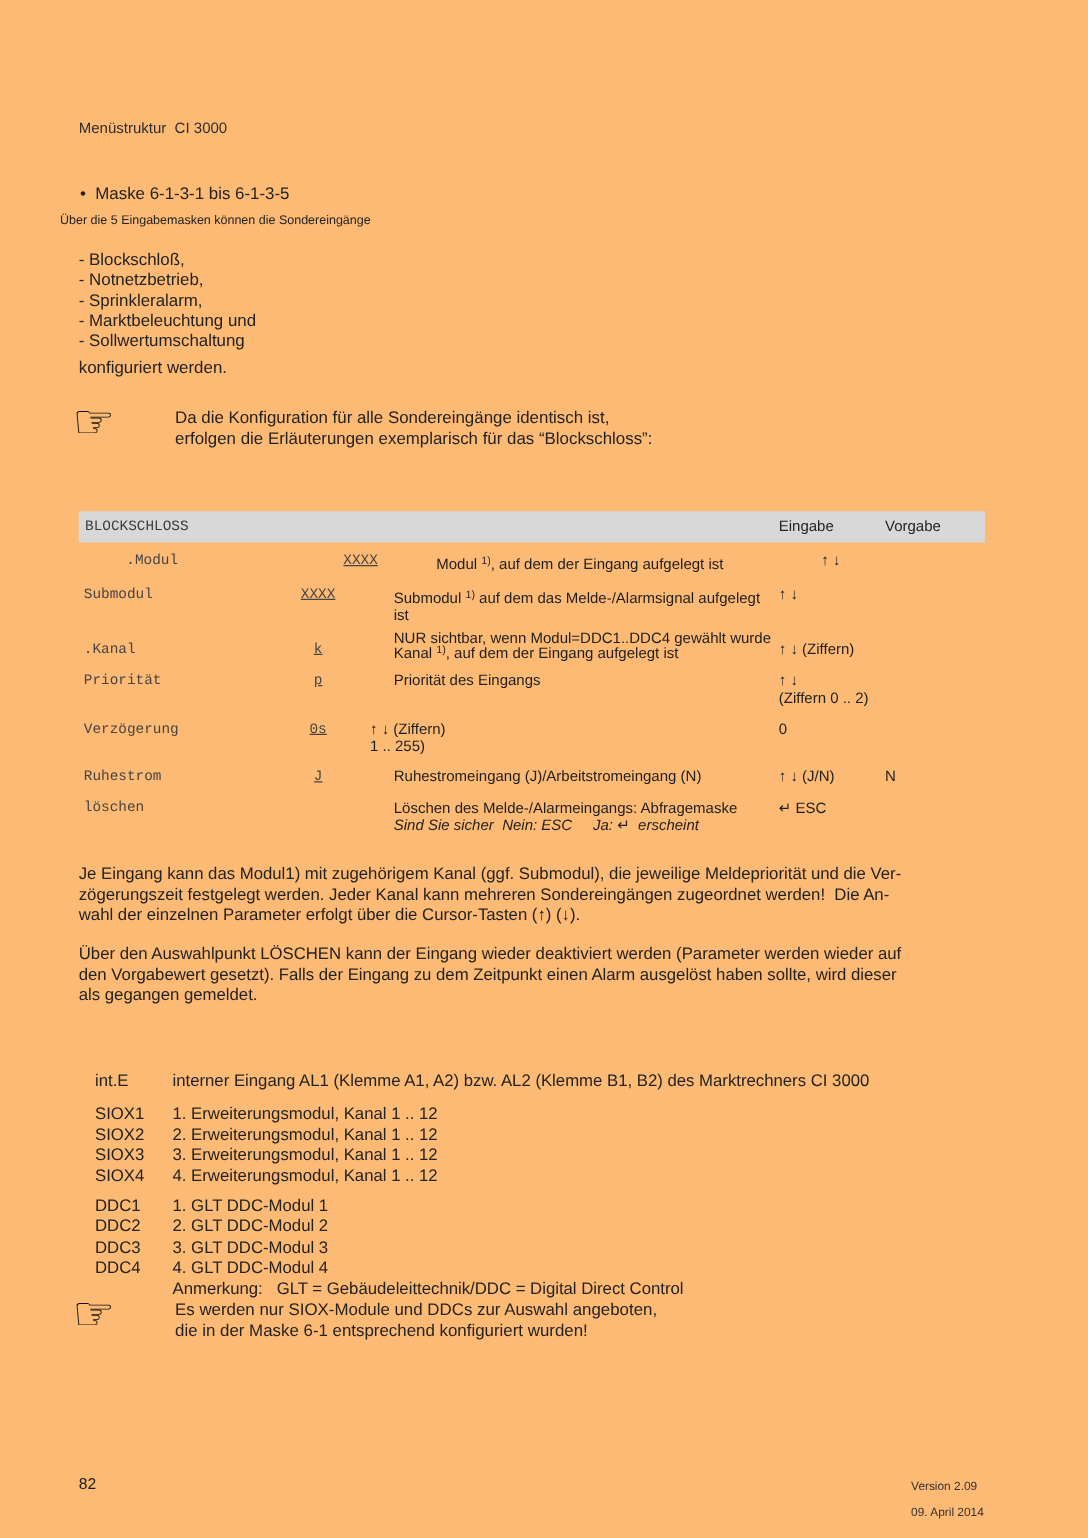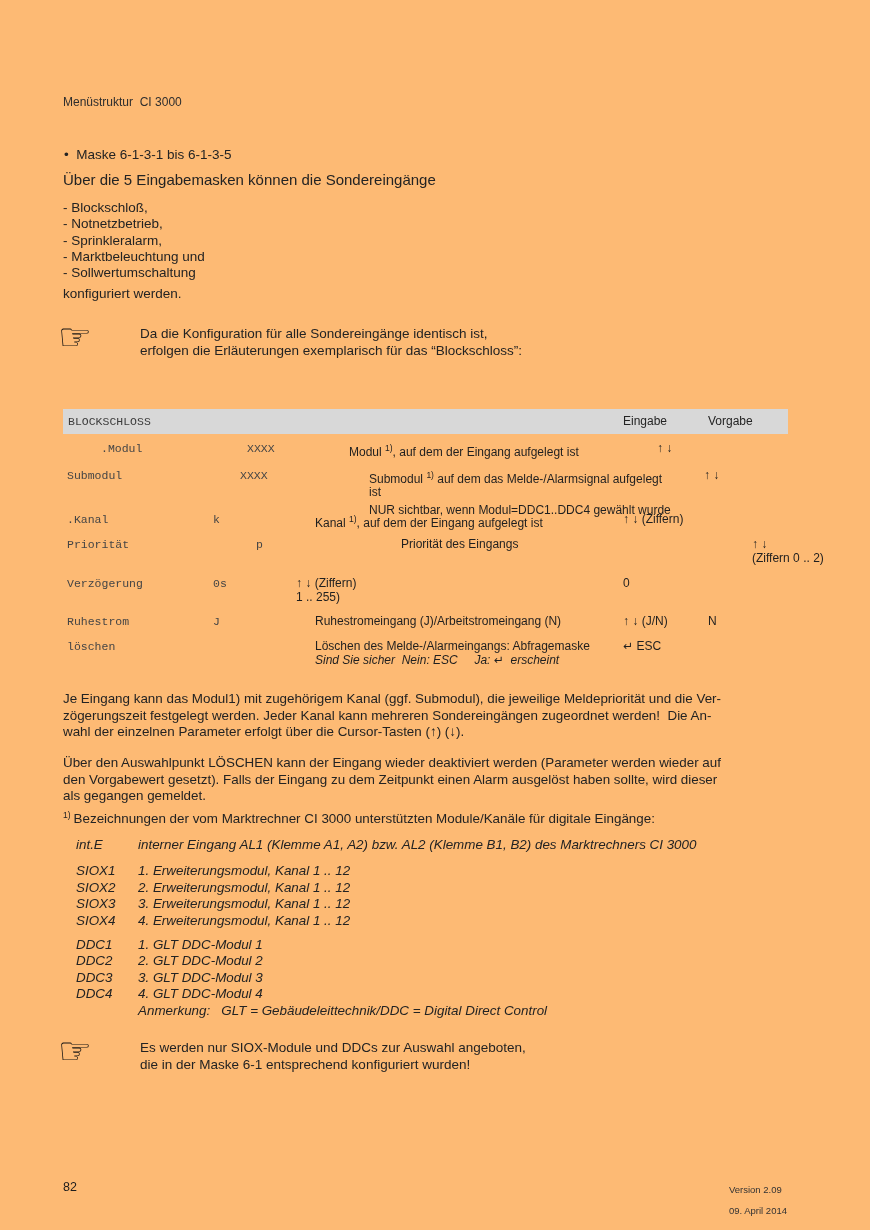--- a/index.html
+++ b/index.html
@@ -6,21 +6,21 @@
   .page{
     position:relative;width:870px;height:1230px;background:#fdba74;margin:0 auto;
     font-family:"Liberation Sans","DejaVu Sans",sans-serif;color:#232323;overflow:hidden;
   }
   .abs{position:absolute;}
   .pre{white-space:pre;}
   .prewrap{white-space:pre-wrap;}
 
   .running-head{left:63px;top:95px;font-size:12px;color:#2e2e2e;}
   .bullet-title{left:64px;top:147px;font-size:13.5px;}
-  .intro-lead{left:63px;top:171px;font-size:15px;}
+  .intro-lead{left:48px;top:171px;font-size:10px;}
   .intro-list{left:63px;top:200px;font-size:13.5px;line-height:16.3px;}
   .intro-tail{left:63px;top:286px;font-size:13.5px;}
 
   .note{left:58px;height:46px;width:700px;}
   .note .manicule{
     position:absolute;left:0;top:-4px;font-family:"DejaVu Sans",sans-serif;
     font-size:38px;line-height:38px;color:#111;
   }
   .note .note-text{position:absolute;left:82px;top:3px;font-size:13.5px;line-height:17.2px;}
   .note1{top:322px;}
@@ -33,44 +33,44 @@
     font-family:"Liberation Mono","DejaVu Sans Mono",monospace;font-size:11.5px;color:#3c3c3c;
   }
   .th-eingabe{position:absolute;left:560px;top:0;line-height:25px;font-size:12px;color:#242424;}
   .th-vorgabe{position:absolute;left:645px;top:0;line-height:25px;font-size:12px;color:#242424;}
 
   .trow{
     position:absolute;left:0;width:725px;display:grid;
     grid-template-columns:146px 83px 327px 85px 1fr;
     padding-left:4px;box-sizing:border-box;align-items:start;
   }
-  .r0{top:33px;margin-left:34px;}.r1{top:60px;gap:27px;}.r2{top:104px;}.r3{top:129px;gap:43px;}
+  .r0{top:33px;margin-left:34px;}.r1{top:60px;}.r2{top:104px;}.r3{top:129px;}
   .r4{top:168px;}.r5{top:206px;}.r6{top:231px;}
   .tlabel,.tvalue{
     font-family:"Liberation Mono","DejaVu Sans Mono",monospace;
     font-size:11.5px;color:#454545;line-height:13.5px;
   }
-  .tvalue{text-align:left;}
+  .tvalue{text-align:center;text-decoration:underline;}
   .tdesc{padding-left:19px;font-size:12px;line-height:13.5px;color:#1f1f1f;}
   .teingabe{font-size:12px;line-height:13.5px;color:#1f1f1f;}
   .tvorgabe{font-size:12px;line-height:13.5px;padding-left:0px;color:#1f1f1f;}
   .line2{margin-top:4.5px;}
   .line2-tight{margin-top:0.5px;}
   .italic{font-style:italic;}
   .sup{font-size:8.5px;vertical-align:4.5px;}
 
   .para{left:63px;width:756px;font-size:13.4px;line-height:16.5px;}
   .p1{top:691px;}
   .p2{top:755px;}
 
   .footnote{left:63px;top:810px;font-size:13.4px;}
   .footnote .sup{vertical-align:5px;}
   .footnote .fn-text{margin-left:3px;}
 
-  .modules{left:76px;top:837px;width:740px;font-size:13.4px;line-height:16.5px;font-style:italic;}
+  .modules{left:76px;top:857px;width:740px;font-size:13.4px;line-height:16.5px;}
   .mrow{display:grid;grid-template-columns:62px 1fr;}
   .gap-after-int{margin-top:9.5px;}
   .gap-after-siox{margin-top:7.5px;}
 
   .footer-page{left:63px;top:1180px;font-size:12.5px;color:#1d1d1d;}
   .footer-version{right:83px;top:1184px;font-size:9.5px;color:#333;display:flex;gap:10px;flex-direction:column;}
 </style>
 </head>
 <body>
 
@@ -168,23 +168,20 @@
     </div>
   </div>
 
   <div class="abs para p1 prewrap">Je Eingang kann das Modul1) mit zugehörigem Kanal (ggf. Submodul), die jeweilige Meldepriorität und die Ver-
 zögerungszeit festgelegt werden. Jeder Kanal kann mehreren Sondereingängen zugeordnet werden!  Die An-
 wahl der einzelnen Parameter erfolgt über die Cursor-Tasten (↑) (↓).</div>
   <div class="abs para p2 prewrap">Über den Auswahlpunkt LÖSCHEN kann der Eingang wieder deaktiviert werden (Parameter werden wieder auf
 den Vorgabewert gesetzt). Falls der Eingang zu dem Zeitpunkt einen Alarm ausgelöst haben sollte, wird dieser
 als gegangen gemeldet.</div>
 
-  <div class="abs footnote">
-    <span class="sup">1)</span><span class="fn-text">Bezeichnungen der vom Marktrechner CI 3000 unterstützten Module/Kanäle für digitale Eingänge:</span>
-  </div>
 
   <div class="abs modules">
     <div class="mrow">
       <span>int.E</span>
       <span>interner Eingang AL1 (Klemme A1, A2) bzw. AL2 (Klemme B1, B2) des Marktrechners CI 3000</span>
     </div>
     <div class="mrow gap-after-int">
       <span>SIOX1</span>
       <span>1. Erweiterungsmodul, Kanal 1 .. 12</span>
     </div>

